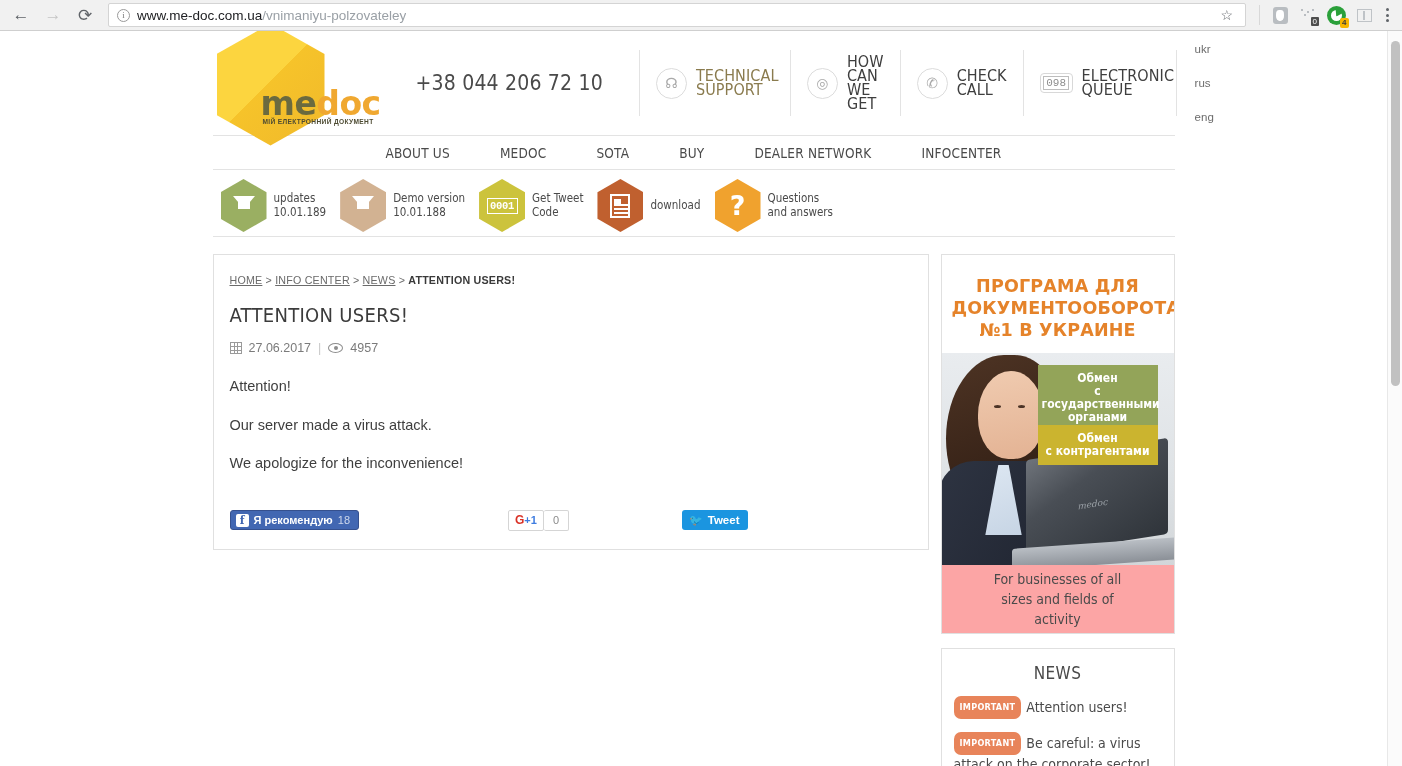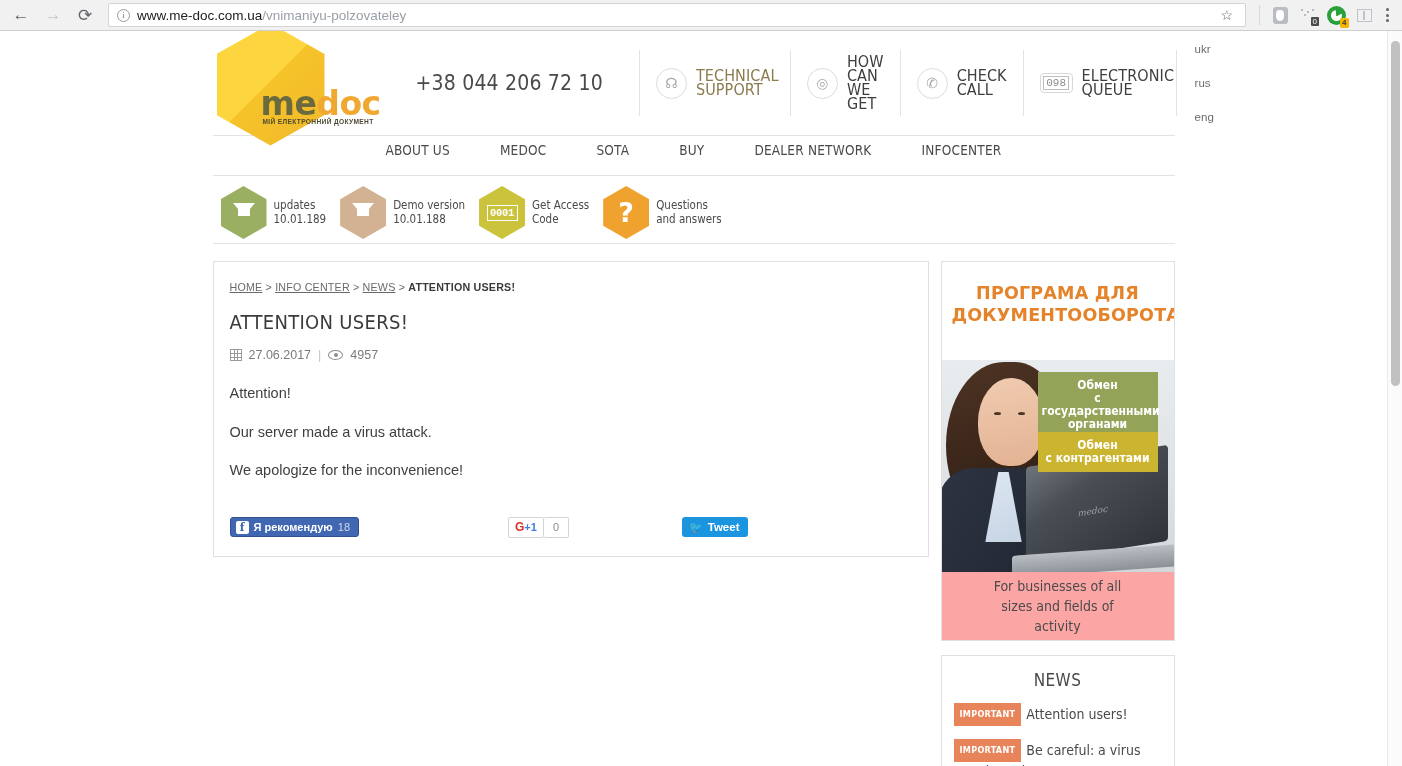--- a/index.html
+++ b/index.html
@@ -119,21 +119,21 @@
   }
   .svc.support .svc-lbl{color:#8a7b4e;}
   .langs{
     border-left:1px solid #e3e3e3;height:66px;padding-left:18px;padding-right:4px;
     display:flex;flex-direction:column;justify-content:center;gap:19px;
   }
   .langs a{font-size:11.5px;color:#6c6c6c;text-decoration:none;line-height:15px;}
 
   
   .nav{
-    width:962px;margin:6px auto;height:34px;display:flex;
+    width:962px;margin:0 auto;height:34px;display:flex;align-items:center;
     justify-content:center;gap:12px;border-bottom:1px solid #e3e3e3;
   }
   .nav a{
     font-size:13.5px;color:#4a4a4a;text-decoration:none;padding:0 19px;
     text-transform:uppercase;letter-spacing:.2px;
     font-family:"DejaVu Sans Condensed","Liberation Sans",sans-serif;
   }
 
   
   .hexrow{
@@ -297,20 +297,21 @@
     text-align:center;font-size:17px;font-weight:normal;color:#4a4a4a;margin-bottom:13px;
     text-transform:uppercase;letter-spacing:.4px;
     font-family:"DejaVu Sans Condensed","Liberation Sans",sans-serif;
   }
   .news-item{margin-bottom:13px;font-size:14px;line-height:19px;color:#4a4a4a;
      font-family:"DejaVu Sans Condensed","Liberation Sans",sans-serif;}
   .tag{
     display:inline-block;color:#fff;font-size:9px;font-weight:bold;letter-spacing:.3px;
     padding:2px 6px;margin-right:5px;vertical-align:2px;
     font-family:"DejaVu Sans Condensed","Liberation Sans",sans-serif;
+    border-radius:7px;
   }
   .tag.important{background:#e8845a;}
 </style>
 </head>
 <body>
 
 <div class="browser-bar">
   <div class="nav-btn">←</div>
   <div class="nav-btn disabled">→</div>
   <div class="nav-btn">⟳</div>
@@ -409,22 +410,30 @@
         <div class="hex-lbl">
           <div>Demo version</div>
           <div>10.01.188</div>
         </div>
       </div>
       <div class="hexitem">
         <div class="hex" style="background:#ccc33c">
             <span class="hex-code">0001</span>
           </div>
         <div class="hex-lbl">
-          <div>Get Access</div>
+          <div>Get Tweet</div>
           <div>Code</div>
+        </div>
+      </div>
+      <div class="hexitem">
+        <div class="hex" style="background:#c0602f">
+            <div class="hex-doc"></div>
+          </div>
+        <div class="hex-lbl">
+          <div>download</div>
         </div>
       </div>
       <div class="hexitem">
         <div class="hex" style="background:#f0a22e">
             <span class="hex-q">?</span>
           </div>
         <div class="hex-lbl">
           <div>Questions</div>
           <div>and answers</div>
         </div>
@@ -483,20 +492,21 @@
           </div>
         </div>
       </div>
 
       <div class="sidebar">
 
         <div class="card promo">
           <div class="promo-head">
             <div>ПРОГРАМА ДЛЯ</div>
             <div>ДОКУМЕНТООБОРОТА</div>
+            <div>№1 В УКРАИНЕ</div>
           </div>
 
           <div class="promo-photo">
             <div class="ph-hair"></div>
             <div class="ph-face"></div>
             <div class="ph-eye" style="left:52px;top:52px;"></div>
             <div class="ph-eye" style="left:76px;top:52px;"></div>
             <div class="ph-body"></div>
             <div class="ph-shirt"></div>
             <div class="ph-laptop">

